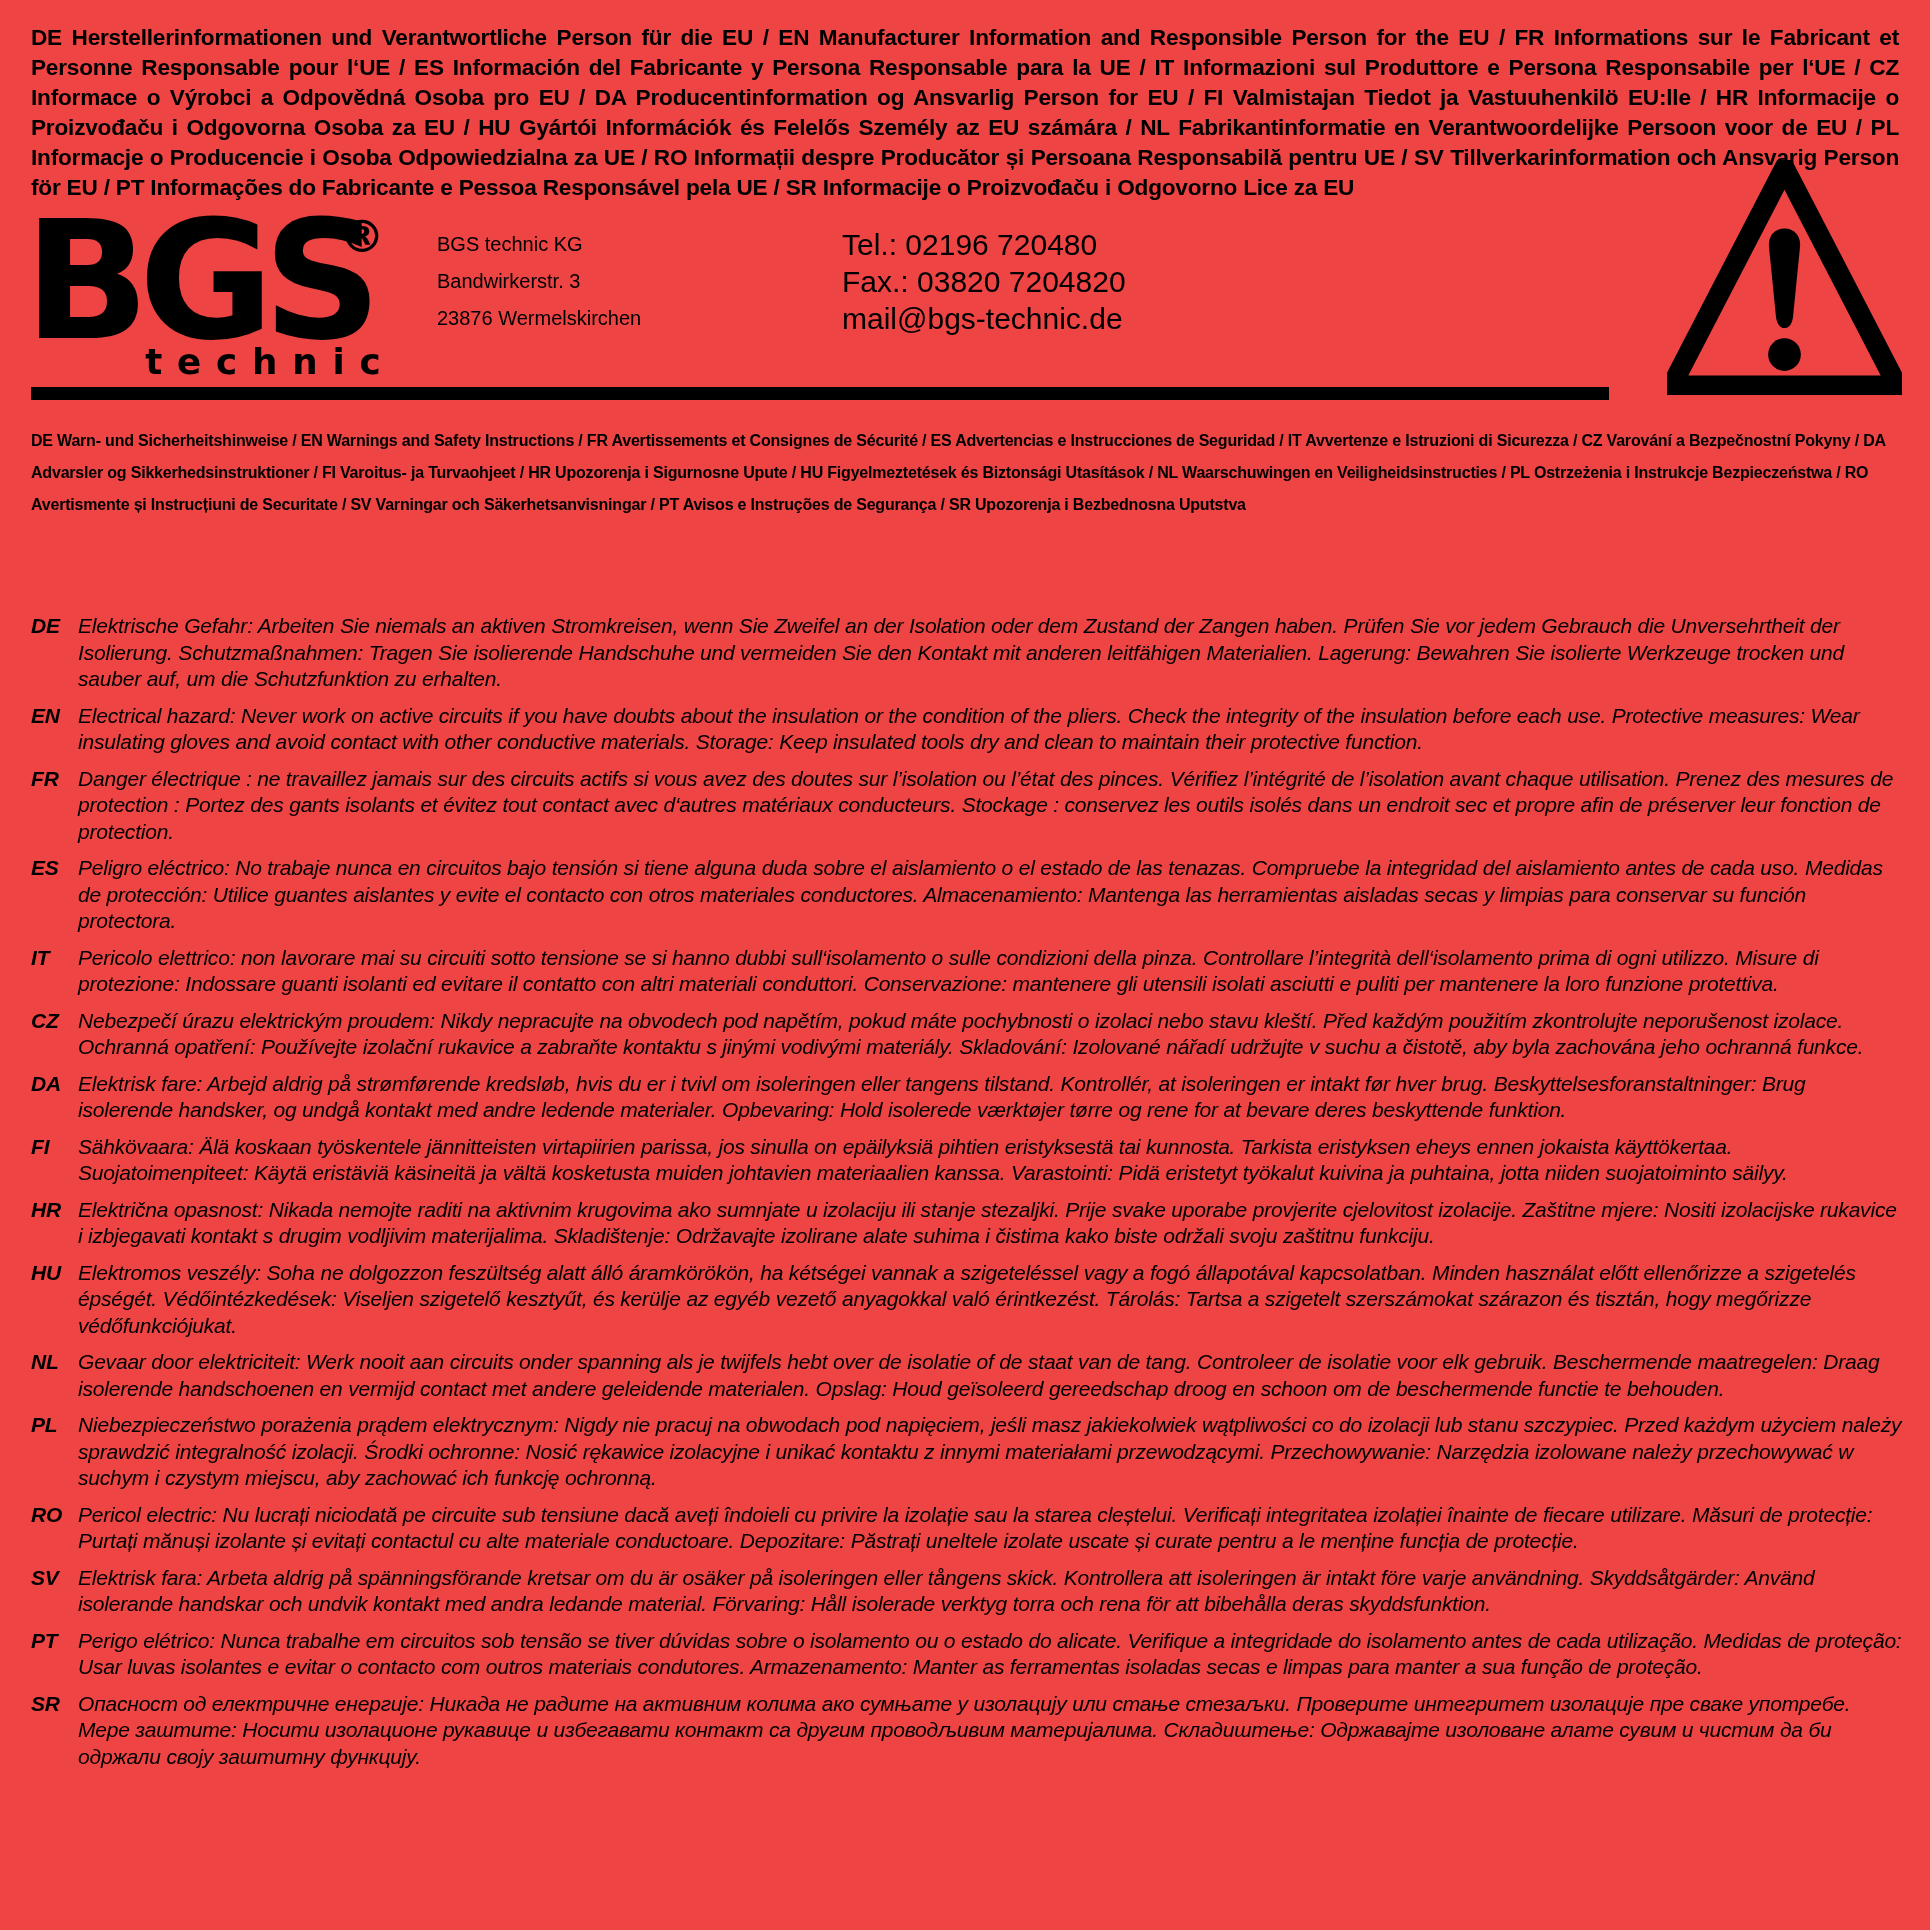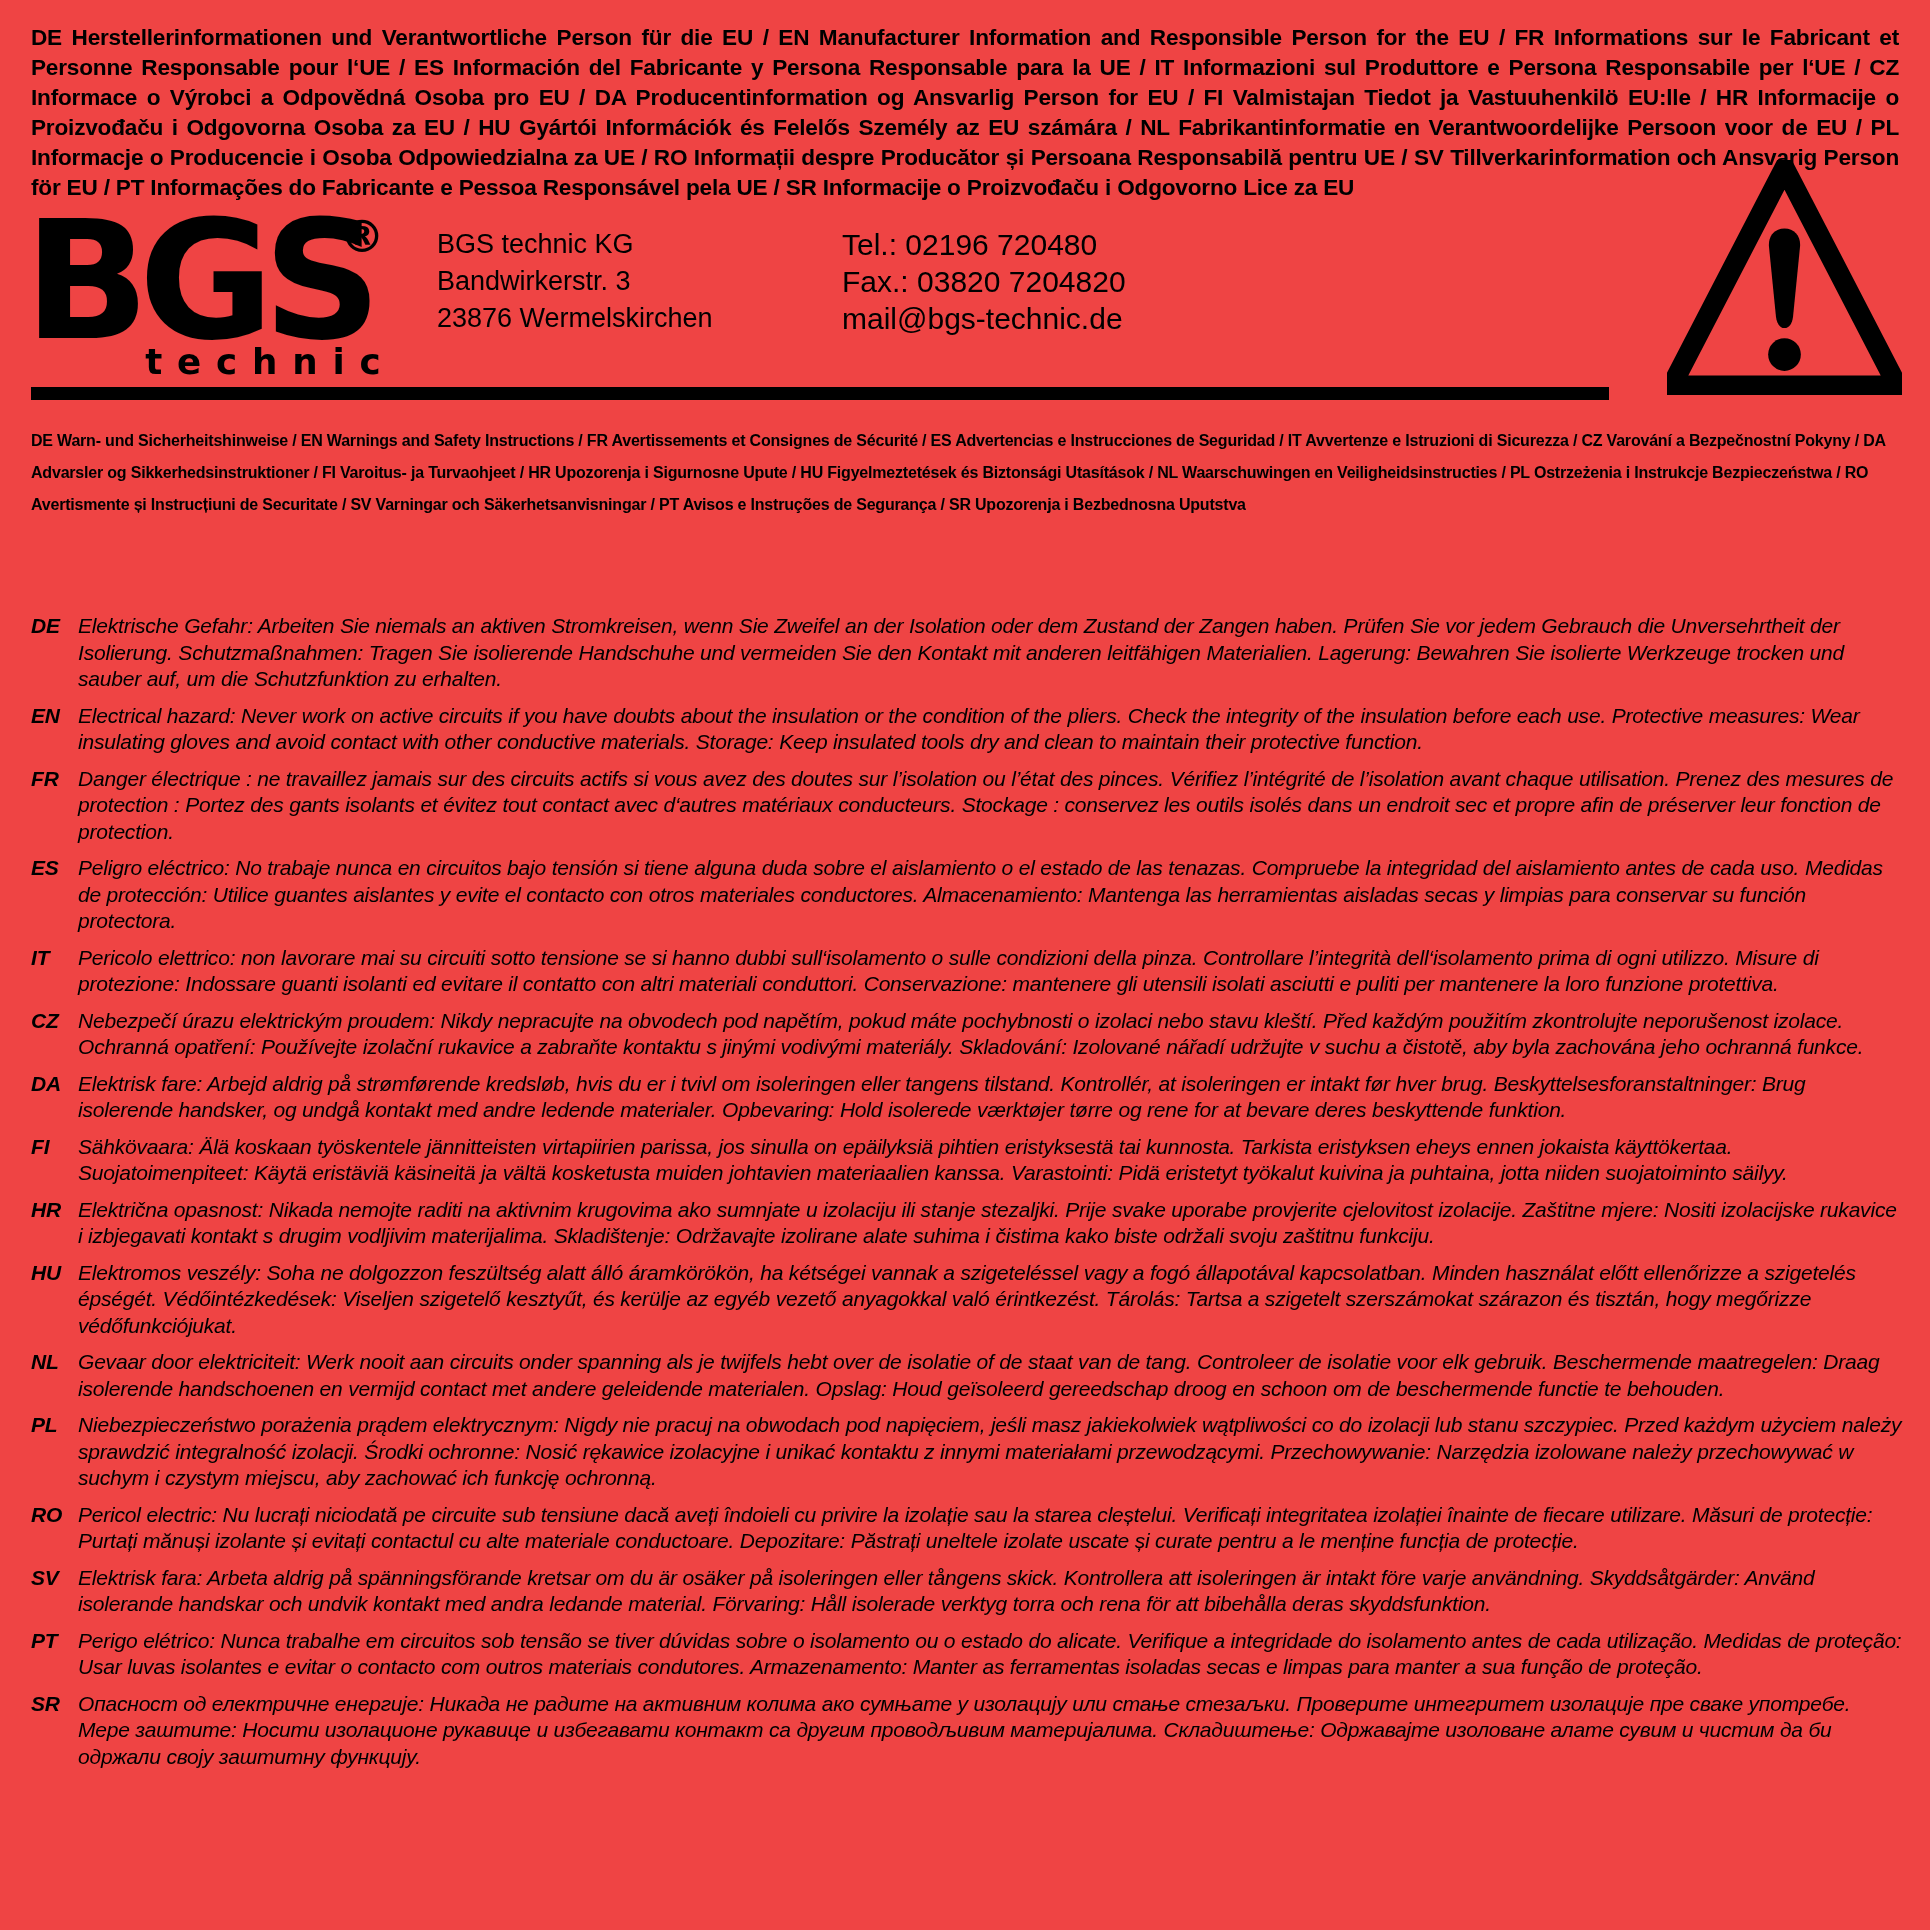--- a/index.html
+++ b/index.html
@@ -32,21 +32,21 @@
   
   .logo {
     position: absolute;
     left: 30px;
     top: 212px;
   }
   .addr-block {
     position: absolute;
     left: 437px;
     top: 226px;
-    font-size: 27px;
+    font-size: 20px;
     line-height: 37px;
   }
   .contact-block {
     position: absolute;
     left: 842px;
     top: 226px;
     font-size: 30px;
     line-height: 37px;
   }
   .website {

